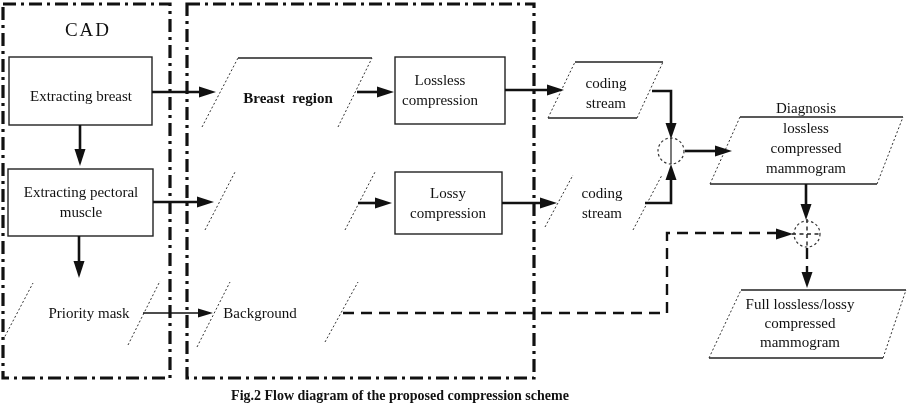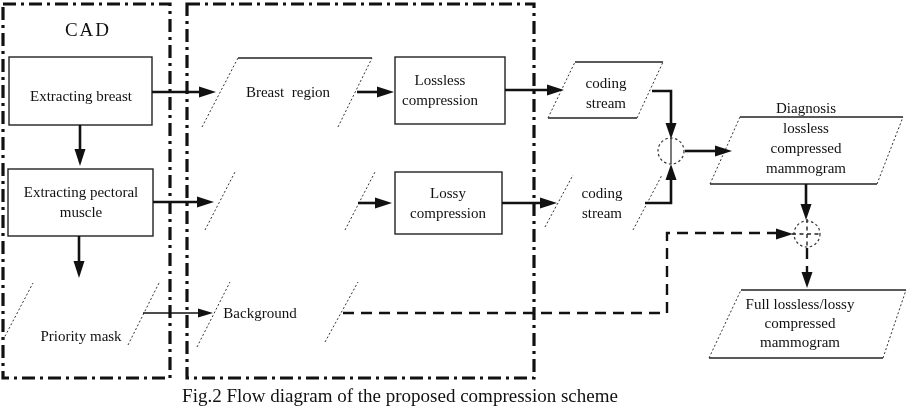--- a/index.html
+++ b/index.html
@@ -8,21 +8,21 @@
     font-family:"Liberation Serif", serif; color:#111; overflow:hidden;
   }
   #diagram-svg { position:absolute; left:0; top:0; }
   .label {
     position:absolute; transform:translate(-50%,-50%);
     font:15px/20px "Liberation Serif", serif; color:#111;
     text-align:center; white-space:pre-line; pointer-events:none;
   }
   .group-title { font-size:16.5px; line-height:20px; }
   .cad-title  { font-size:19px; letter-spacing:2px; }
-  .caption    { font-size:19px; }
+  .caption    { font-size:14px;font-weight:bold; }
   
   .dashdot  { fill:none; stroke:#111; stroke-width:3.2; stroke-dasharray:13 5 3 5; }
   .solidbox { fill:none; stroke:#222; stroke-width:1.4; }
   .edge     { stroke:#222; stroke-width:1.3; }
   .dot      { stroke:#333; stroke-width:1; stroke-dasharray:2 2.2; }
   .dotcircle{ fill:#fff; stroke:#333; stroke-width:1.2; stroke-dasharray:2.5 2.5; }
   .thin     { stroke:#222; stroke-width:1.2; }
   .dashthin { stroke:#222; stroke-width:1.4; stroke-dasharray:4 3.5; }
   .arrow    { stroke:#111; stroke-width:2.6; fill:none; }
   .arrowthin{ stroke:#111; stroke-width:1.7; fill:none; }
@@ -128,23 +128,23 @@
   </svg>
 
   <div class="label cad-title" style="left:88px; top:30px;">CAD</div>
 
 
   <div class="label" style="left:81px; top:77px;margin-top:19px;">Extracting breast</div>
 
   <div class="label" style="left:81px; top:202px;text-align:center;">Extracting pectoral
 muscle</div>
 
-  <div class="label" style="left:81px; top:313px;margin-top:23px;">Priority mask</div>
+  <div class="label" style="left:89px; top:313px;">Priority mask</div>
 
-  <div class="label" style="left:288px; top:92px;">Breast&nbsp; region</div>
+  <div class="label" style="left:288px; top:98px;font-weight:bold;">Breast&nbsp; region</div>
 
 
   <div class="label" style="left:260px; top:313px;">Background</div>
 
   <div class="label" style="left:440px; top:90px;">Lossless
 compression</div>
 
   <div class="label" style="left:448px; top:203px;">Lossy
 compression</div>
 

